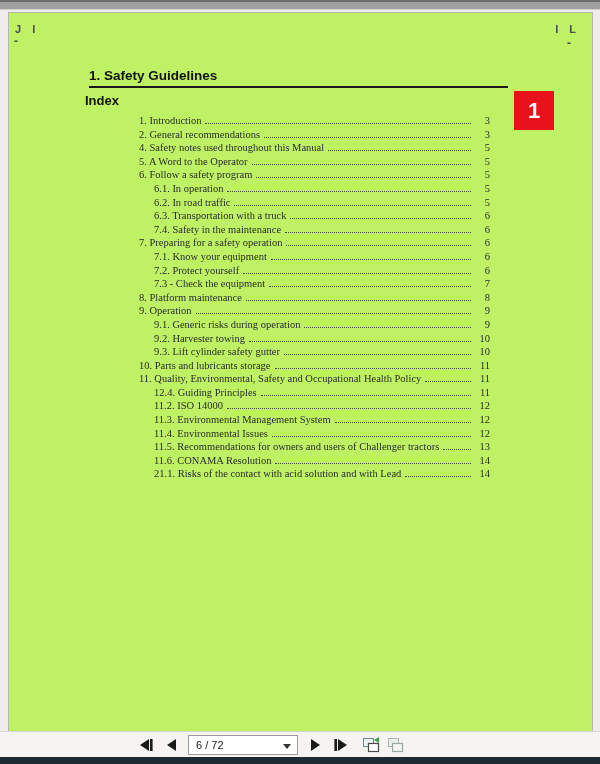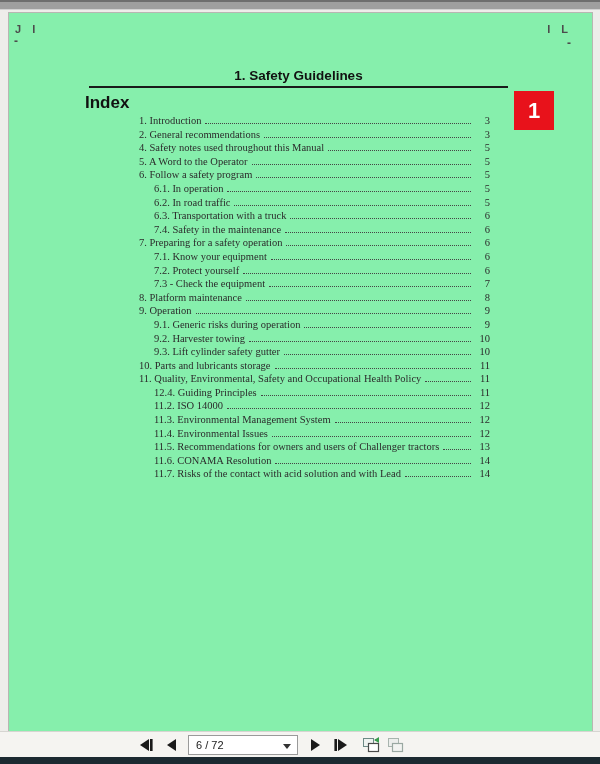--- a/index.html
+++ b/index.html
@@ -8,37 +8,37 @@
   .app { position:relative; width:600px; height:764px; }
 
   
   .top-bar { position:absolute; top:0; left:0; right:0; height:10px;
              background:#9f9f9f; border-top:2px solid #6e6e6e; border-bottom:1px solid #d2d2d2; }
   .bottom-bar { position:absolute; bottom:0; left:0; right:0; height:7px; background:#1c2a31; }
 
   
   .viewport { position:absolute; top:10px; left:0; right:0; bottom:33px; background:#eeedea; }
   .page { position:absolute; left:8px; right:7px; top:2px; bottom:0;
-          background:#86efac; border:1px solid #b8b6b2; border-bottom:none; }
+          background:#bef264; border:1px solid #b8b6b2; border-bottom:none; }
 
   
   .crop-mark { position:absolute; color:#4c4c4c; font-size:11px; font-weight:bold;
                letter-spacing:4px; line-height:11px; }
   .crop-tl { left:6px; top:11px; }
-  .crop-tr { right:20px; top:11px; text-align:left; }
+  .crop-tr { right:12px; top:11px; text-align:left; }
   .crop-dash { position:absolute; color:#4c4c4c; font-size:12px; font-weight:bold; line-height:8px; }
   .dash-tl { left:5px; top:24px; }
   .dash-tr { right:21px; top:26px; }
 
   
-  .doc-title { position:absolute; top:55px; left:80px; width:419px; text-align:center;
+  .doc-title { position:absolute; top:55px; left:80px; width:419px; text-align:left;
                font-size:13.5px; font-weight:bold; color:#111; }
   .doc-rule { position:absolute; top:73px; left:80px; width:419px; height:0;
               border-bottom:2px solid #1a1a1a; }
-  .index-heading { position:absolute; top:80px; left:76px; font-size:17px;
+  .index-heading { position:absolute; top:80px; left:76px; font-size:13px;
                    font-weight:bold; color:#111; }
 
   
   .section-tab { position:absolute; top:78px; left:505px; width:40px; height:39px;
                  background:#e8121b; color:#fff; display:flex; align-items:center;
                  justify-content:center; font-size:22px; font-weight:bold; }
 
   
   .toc-list { position:absolute; top:102px; left:110px; right:102px;
               font-family:"Liberation Serif", serif; font-size:10.5px; color:#2b2b2b; }
@@ -215,21 +215,21 @@
             <span class="toc-label">11.5. Recommendations for owners and users of Challenger tractors</span>
             <span class="toc-dots"></span>
             <span class="toc-page">13</span>
           </div>
           <div class="toc-row level2">
             <span class="toc-label">11.6. CONAMA Resolution</span>
             <span class="toc-dots"></span>
             <span class="toc-page">14</span>
           </div>
           <div class="toc-row level2">
-            <span class="toc-label">11.7. Risks of the contact with acid solution and with Lead</span>
+            <span class="toc-label">21.1. Risks of the contact with acid solution and with Lead</span>
             <span class="toc-dots"></span>
             <span class="toc-page">14</span>
           </div>
         </div>
 
     </div>
   </div>
 
   <div class="toolbar" style="background: rgb(245, 244, 241);">
 

